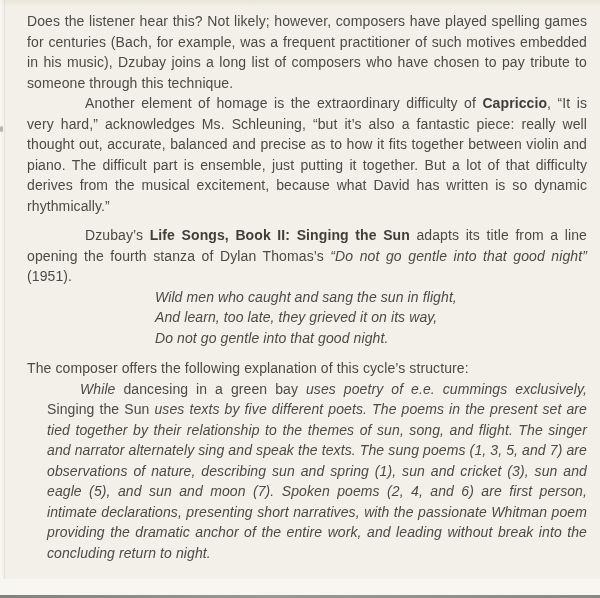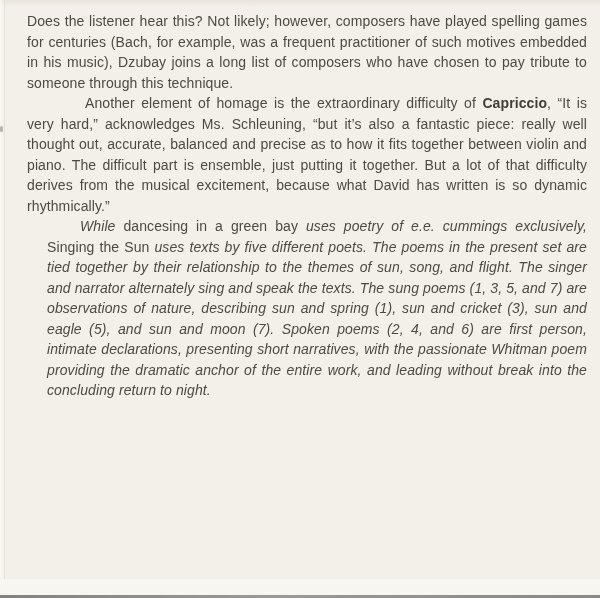--- a/index.html
+++ b/index.html
@@ -73,21 +73,28 @@
   <div class="edge-left-mark"></div>
   <div class="edge-bottom-light"></div>
   <div class="edge-bottom-dark"></div>
 
   <div class="content">
 
     <p class="just">Does the listener hear this? Not likely; however, composers have played spelling games for centuries (Bach, for example, was a frequent practitioner of such motives embedded in his music), Dzubay joins a long list of composers who have chosen to pay tribute to someone through this technique.</p>
 
     <p class="just indent"><span>Another element of homage is the extraordinary difficulty of </span><span class="b">Capriccio</span><span>, “It is very hard,” acknowledges Ms. Schleuning, “but it’s also a fantastic piece: really well thought out, accurate, balanced and precise as to how it fits together between violin and piano. The difficult part is ensemble, just putting it together. But a lot of that difficulty derives from the musical excitement, because what David has written is so dynamic rhythmically.”</span></p>
 
+    <p class="just indent gap-a"><span>Dzubay’s </span><span class="b">Life Songs, Book II: Singing the Sun</span><span> adapts its title from a line opening the fourth stanza of Dylan Thomas’s </span><span class="i">“Do not go gentle into that good night”</span><span> (1951).</span></p>
 
+    <div class="poem">
+      <p>Wild men who caught and sang the sun in flight,</p>
+      <p>And learn, too late, they grieved it on its way,</p>
+      <p>Do not go gentle into that good night.</p>
+    </div>
 
+    <p class="gap-b">The composer offers the following explanation of this cycle’s structure:</p>
 
     <p class="quote"><span>While </span><span class="roman">dancesing in a green bay</span><span> uses poetry of e.e. cummings exclusively, </span><span class="roman">Singing the Sun</span><span> uses texts by five different poets. The poems in the present set are tied together by their relationship to the themes of sun, song, and flight. The singer and narrator alternately sing and speak the texts. The sung poems (1, 3, 5, and 7) are observations of nature, describing sun and spring (1), sun and cricket (3), sun and eagle (5), and sun and moon (7). Spoken poems (2, 4, and 6) are first person, intimate declarations, presenting short narratives, with the passionate Whitman poem providing the dramatic anchor of the entire work, and leading without break into the concluding return to night.</span></p>
 
 
 
   </div>
 </div>
 
 </body></html>

